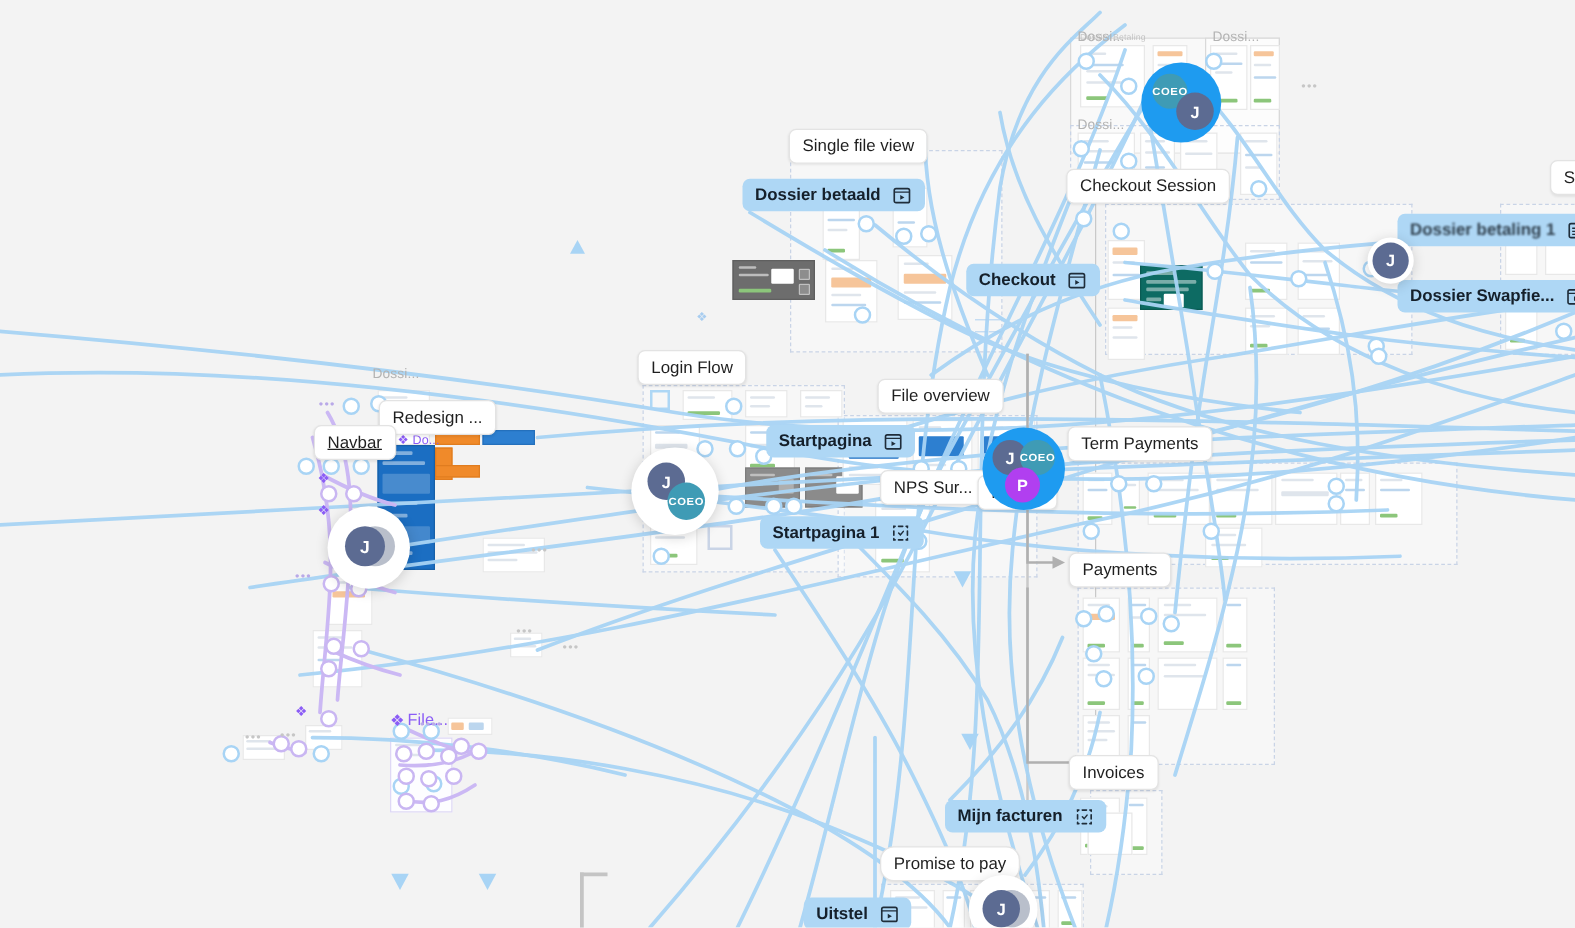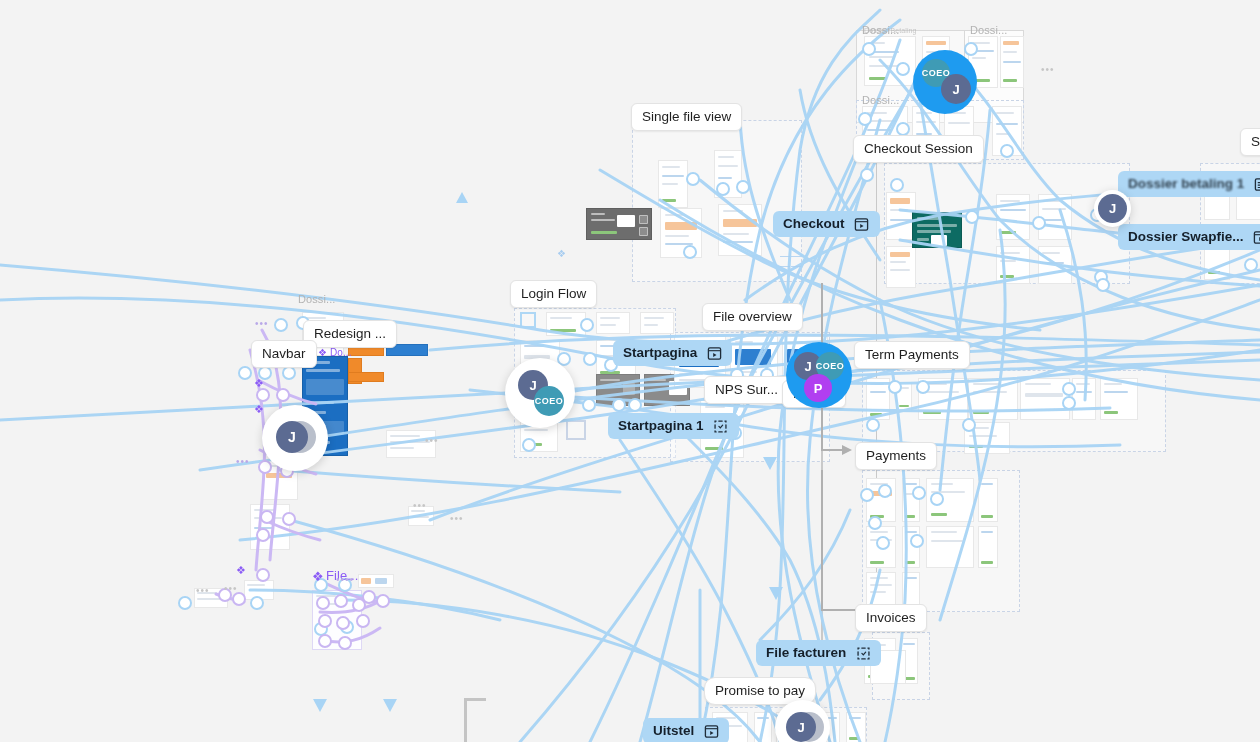--- a/index.html
+++ b/index.html
@@ -703,20 +703,30 @@
     <div class="dots-mark blue" style="left:780px;top:250px;width:30px;">——</div>
     <div class="dots-mark blue" style="left:780px;top:260px;width:30px;">——</div>
   </div>
 
   <div class="layer">
 
     <div class="pill white" style="left:631px;top:103px;">
       <span class="lbl">Single file view</span>
     </div>
 
+    <div class="pill blue" style="left:594px;top:143px;">
+      <span class="lbl">Dossier betaald</span>
+      <span class="ic">
+          <svg width="15" height="15" viewBox="0 0 16 16">
+            <rect x="1.5" y="2" width="13" height="12" rx="1.5" fill="none" stroke="#1f2d3a" stroke-width="1.4"></rect>
+            <path d="M1.5 5h13" stroke="#1f2d3a" stroke-width="1.2"></path>
+            <path d="M6.6 7.4l3.6 2.1-3.6 2.1z" fill="#1f2d3a"></path>
+          </svg>
+        </span>
+    </div>
 
     <div class="pill white" style="left:853px;top:135px;">
       <span class="lbl">Checkout Session</span>
     </div>
 
     <div class="pill blue" style="left:773px;top:211px;">
       <span class="lbl">Checkout</span>
       <span class="ic">
           <svg width="15" height="15" viewBox="0 0 16 16">
             <rect x="1.5" y="2" width="13" height="12" rx="1.5" fill="none" stroke="#1f2d3a" stroke-width="1.4"></rect>
@@ -809,21 +819,21 @@
 
     <div class="pill white" style="left:855px;top:442px;">
       <span class="lbl">Payments</span>
     </div>
 
     <div class="pill white" style="left:855px;top:604px;">
       <span class="lbl">Invoices</span>
     </div>
 
     <div class="pill blue" style="left:756px;top:640px;">
-      <span class="lbl">File facturen</span>
+      <span class="lbl">Mijn facturen</span>
       <span class="ic">
           <svg width="15" height="15" viewBox="0 0 16 16">
             <path d="M2.2 3.3V2.2h1.1M12.7 2.2h1.1v1.1M13.8 12.7v1.1h-1.1M3.3 13.8H2.2v-1.1" fill="none" stroke="#1f2d3a" stroke-width="1.4" stroke-linecap="round"></path>
             <path d="M2.2 6.2v3.6M13.8 6.2v3.6M6.2 2.2h3.6M6.2 13.8h3.6" stroke="#1f2d3a" stroke-width="1.4" stroke-linecap="round"></path>
             <path d="M6.3 7.9l1.5 1.6 2.5-3" fill="none" stroke="#1f2d3a" stroke-width="1.3" stroke-linecap="round"></path>
           </svg>
         </span>
     </div>
 
     <div class="pill white" style="left:704px;top:677px;border-radius:11px;">
@@ -838,21 +848,21 @@
             <path d="M1.5 5h13" stroke="#1f2d3a" stroke-width="1.2"></path>
             <path d="M6.6 7.4l3.6 2.1-3.6 2.1z" fill="#1f2d3a"></path>
           </svg>
         </span>
     </div>
 
     <div class="pill white" style="left:303px;top:320px;">
       <span class="lbl">Redesign ...</span>
     </div>
 
-    <div class="pill white" style="left:251px;top:340px;">
+    <div class="pill white" style="left:251px;top:340px;text-decoration:underline;">
       <span class="lbl">Navbar</span>
     </div>
   </div>
 
   <div class="layer">
 
     <div class="cursor-bubble flat" style="left:913px;top:50px;width:64px;height:64px;">
       <div class="av coeo" style="left:9px;top:9px;width:28px;height:28px;">
           <span>COEO</span>
         </div>

